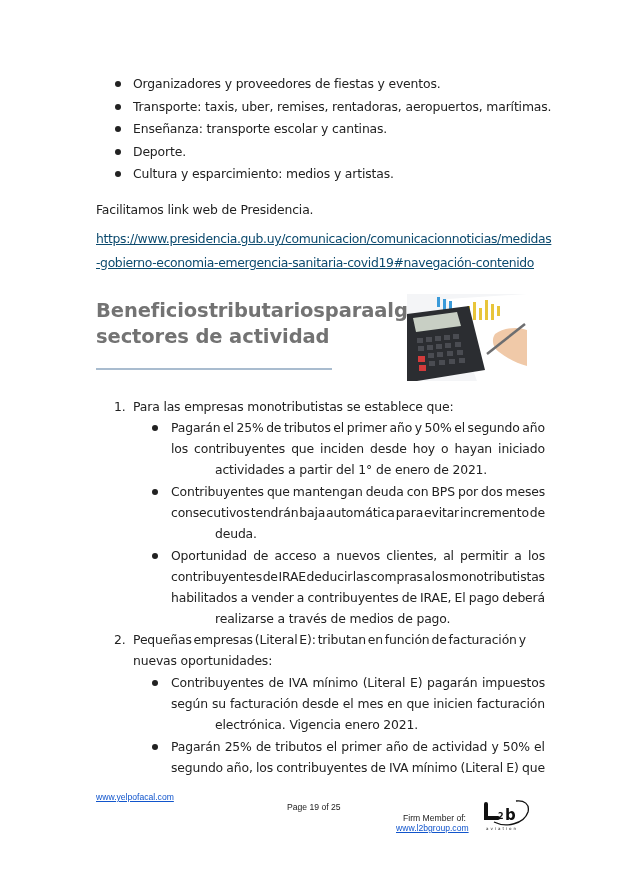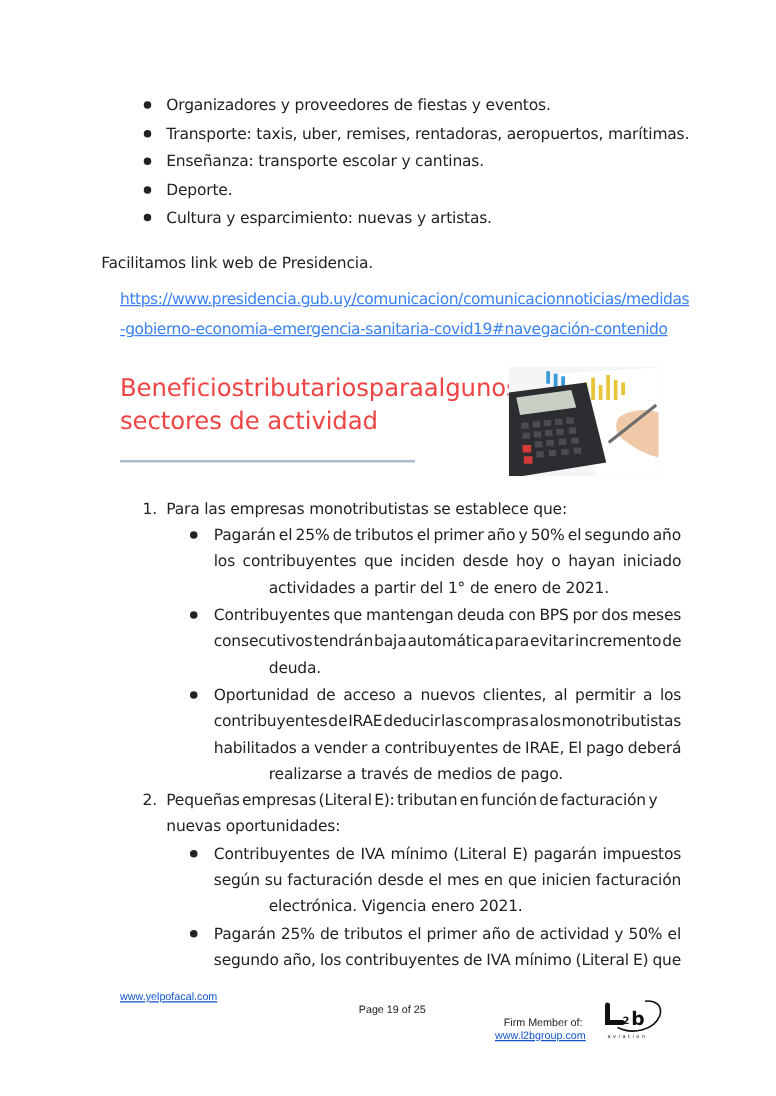--- a/index.html
+++ b/index.html
@@ -8,26 +8,26 @@
     .page { position: absolute; left: 0; top: 0; width: 621px; height: 861px; background: #fff; }
 
     .txt { font-size: 12.4px; letter-spacing: -0.15px; }
 
     
     .top-list { position: absolute; left: 96px; top: 73px; width: 440px; margin: 0; padding: 0; list-style: none; }
     .top-list li { position: relative; padding-left: 37px; height: 22.6px; line-height: 22px; white-space: nowrap; }
     .bullet { position: absolute; width: 6px; height: 6px; border-radius: 50%; background: #222; }
     .top-list .bullet { left: 19px; top: 8px; }
 
-    .facilitamos { position: absolute; left: 81px; top: 200px; line-height: 20px; white-space: nowrap; }
+    .facilitamos { position: absolute; left: 96px; top: 200px; line-height: 20px; white-space: nowrap; }
     .link-block { position: absolute; left: 96px; top: 227px; width: 440px; line-height: 24px; }
-    .link-block a { color: #3b82f6; text-decoration: underline; font-size: 12.4px; letter-spacing: -0.35px; white-space: nowrap; display: block; }
-
-    .heading { position: absolute; left: 96px; top: 298px; width: 302px; color: #ef4444;
-               font-size: 19.5px; line-height: 26px; font-weight: normal; text-align: justify; text-align-last: left; letter-spacing: -0.1px; }
+    .link-block a { color: #0c4a6e; text-decoration: underline; font-size: 12.4px; letter-spacing: -0.35px; white-space: nowrap; display: block; }
+
+    .heading { position: absolute; left: 96px; top: 298px; width: 302px; color: #737373;
+               font-size: 19.5px; line-height: 26px; font-weight: bold; text-align: justify; text-align-last: left; letter-spacing: -0.1px; }
     .heading .l1 { display: flex; justify-content: space-between; }
     .heading-rule { position: absolute; left: 96px; top: 368px; width: 236px; height: 0; border-top: 2px solid #a9bccf; }
 
     .hero-img { position: absolute; left: 407px; top: 294px; width: 120px; height: 87px; background: #f2f4f6; overflow: hidden; }
 
     
     .num-item { position: absolute; left: 114px; white-space: nowrap; line-height: 21px; }
     .num-item .num { position: absolute; left: 0; top: 0; }
     .num-item .body { position: absolute; left: 19px; top: 0; }
 
@@ -49,21 +49,21 @@
 </head>
 <body>
 
 <div class="page">
 
   <ul class="top-list txt">
     <li><span class="bullet"></span><span>Organizadores y proveedores de fiestas y eventos.</span></li>
     <li><span class="bullet"></span><span>Transporte: taxis, uber, remises, rentadoras, aeropuertos, marítimas.</span></li>
     <li><span class="bullet"></span><span>Enseñanza: transporte escolar y cantinas.</span></li>
     <li><span class="bullet"></span><span>Deporte.</span></li>
-    <li><span class="bullet"></span><span>Cultura y esparcimiento: nuevas y artistas.</span></li>
+    <li><span class="bullet"></span><span>Cultura y esparcimiento: medios y artistas.</span></li>
   </ul>
 
   <div class="facilitamos txt">Facilitamos link web de Presidencia.</div>
 
   <div class="link-block">
     <a href="#">https://www.presidencia.gub.uy/comunicacion/comunicacionnoticias/medidas</a>
     <a href="#">-gobierno-economia-emergencia-sanitaria-covid19#navegación-contenido</a>
   </div>
 
   <div class="heading">

